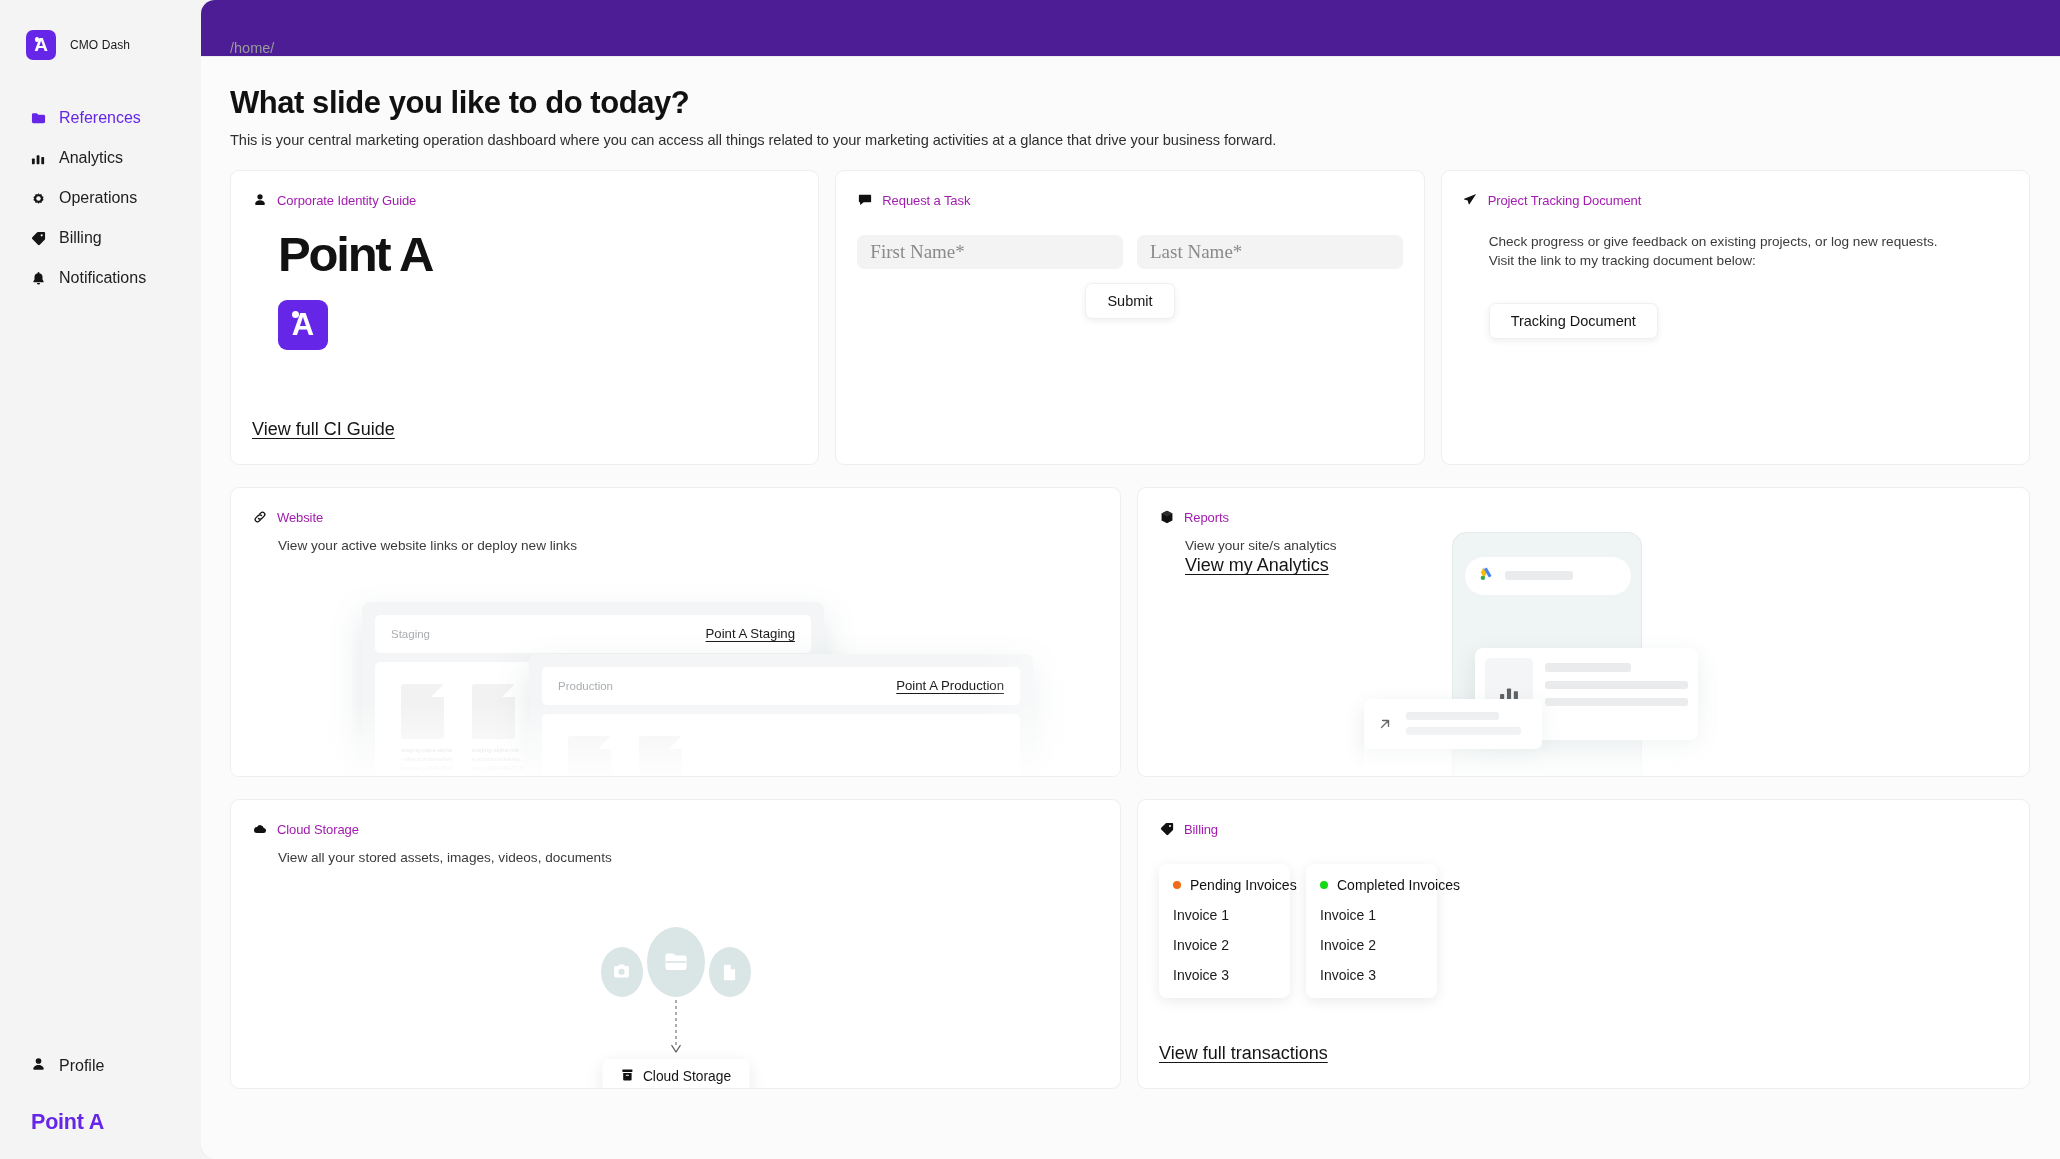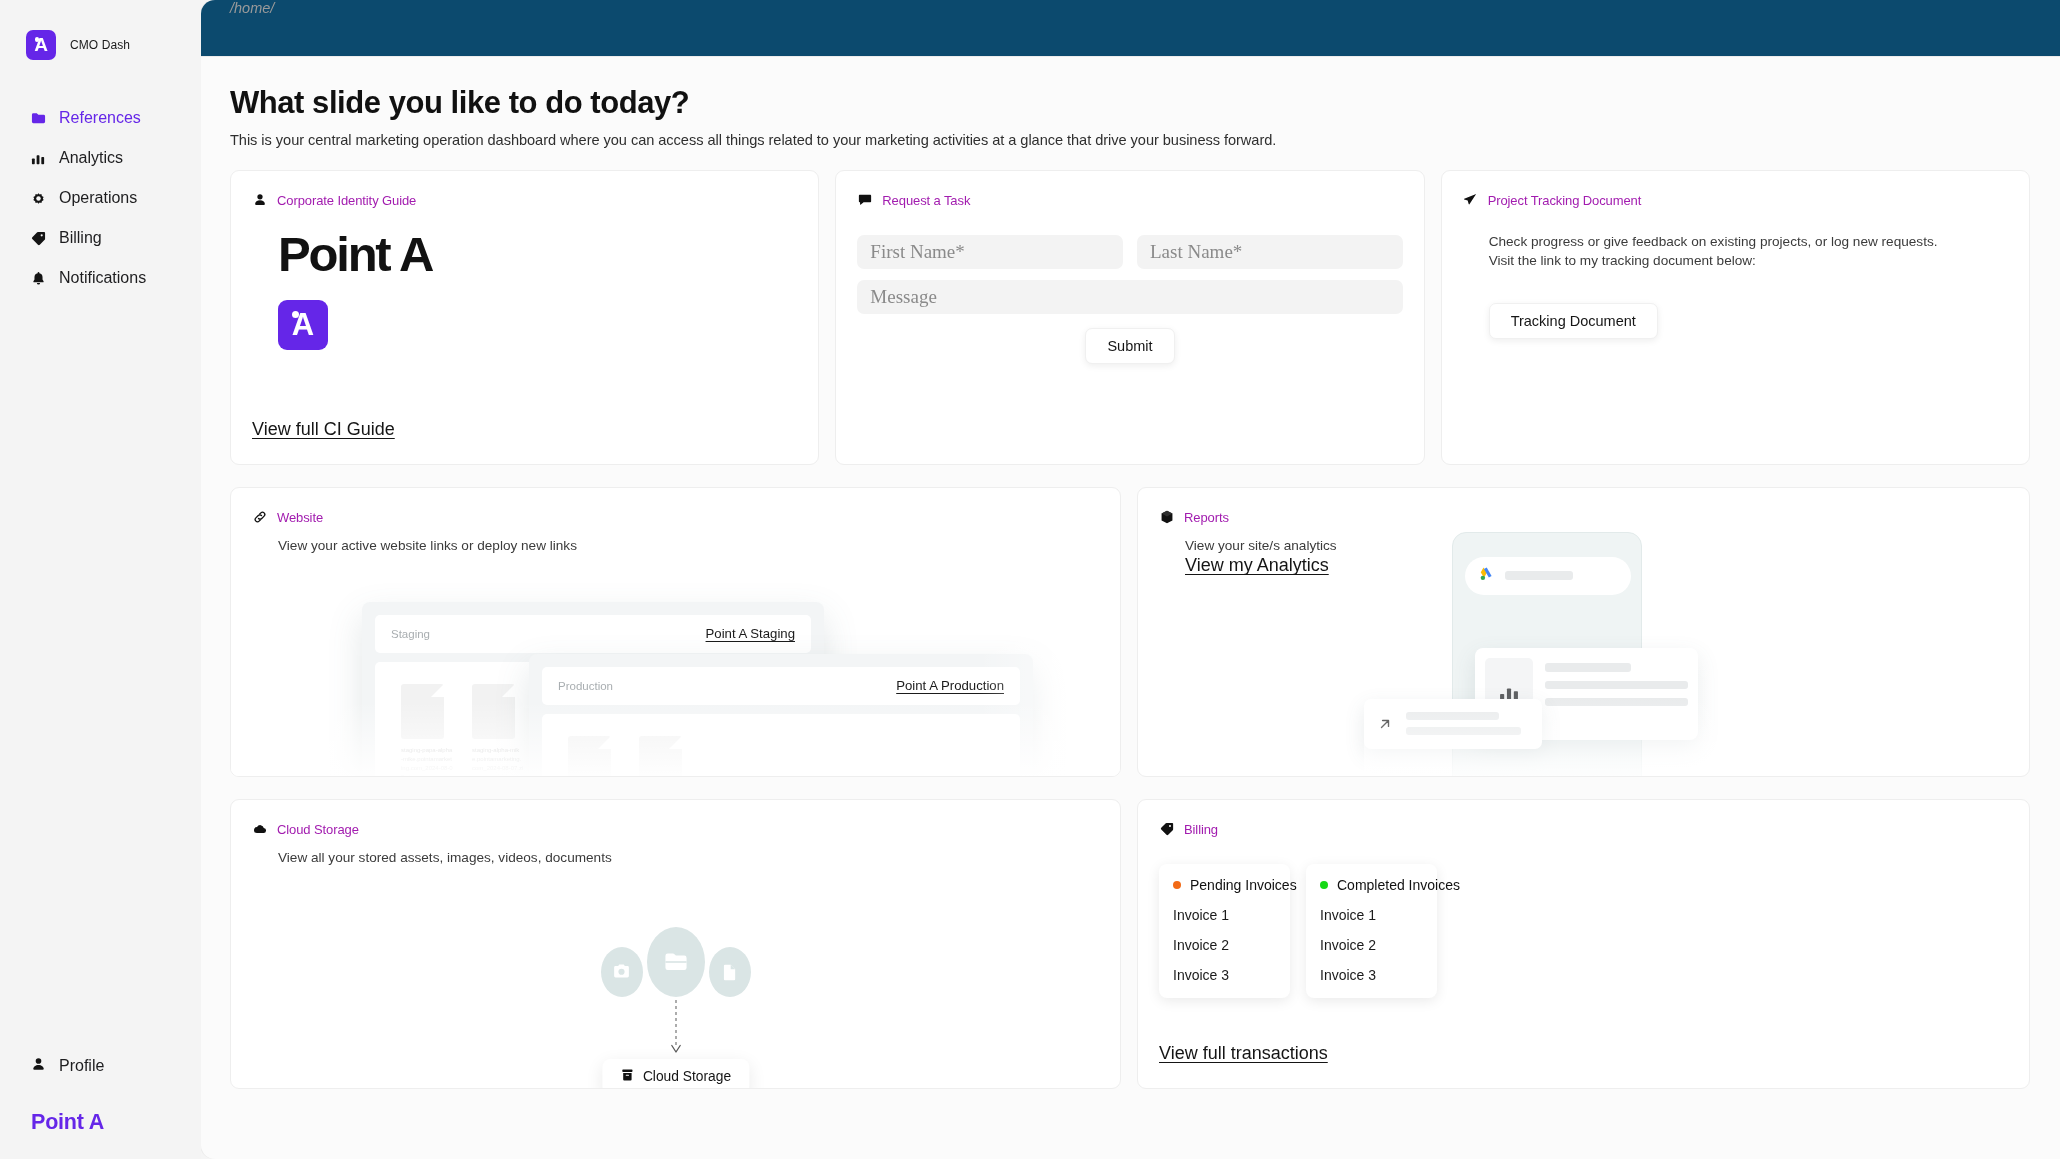--- a/index.html
+++ b/index.html
@@ -61,25 +61,24 @@
   .main {
     flex: 1 1 auto; min-width: 0;
     background: #fbfbfb;
     border-radius: 14px 0 0 14px;
     box-shadow: -1px 0 0 rgba(0,0,0,.045);
     display: flex; flex-direction: column;
     overflow: hidden;
   }
   .topbar {
     height: 57px; flex: 0 0 57px;
-    display: flex; align-items: flex-start;
+    display: flex; align-items: flex-end;
     padding: 0 30px 0 29px;
     border-bottom: 1px solid #ececec;
-    background: #0c4a6e;
-    font-style: italic;
+    background: #4c1d95;
   }
   .crumb { font-size: 14.5px; color: #9a9a9a; }
 
   .content { padding: 28px 30px 0 29px; flex: 1 1 auto; overflow: hidden; }
   .page-title { font-size: 31px; font-weight: 700; color: #111; letter-spacing: -.45px; line-height: 1.15; }
   .page-sub { margin-top: 11px; font-size: 14.6px; color: #2f2f2f; letter-spacing: -.05px; }
 
   
   .row { display: flex; gap: 16px; margin-top: 22px; }
   .card {
@@ -364,23 +363,20 @@
                   <path d="M2.2 2h11.6c.66 0 1.2.54 1.2 1.2v6.3c0 .66-.54 1.2-1.2 1.2H6.4l-3.1 2.5c-.4.32-.95.03-.95-.47v-2.03h-.15C1.54 10.7 1 10.16 1 9.5V3.2C1 2.54 1.54 2 2.2 2z"></path>
                 </svg>
             </span>
             <span>Request a Task</span>
           </div>
 
           <div class="form">
             <div class="f-row">
               <input class="inp" type="text" placeholder="First Name*" style="">
               <input class="inp" type="text" placeholder="Last Name*" style="">
-            </div>
-            <div class="f-row f-row2">
-              <input class="inp" type="text" placeholder="Message" style="">
             </div>
             <div class="submit-wrap">
               <button class="btn">Submit</button>
             </div>
           </div>
         </section>
 
         <section class="card">
           <div class="card-head">
             <span class="hico">

